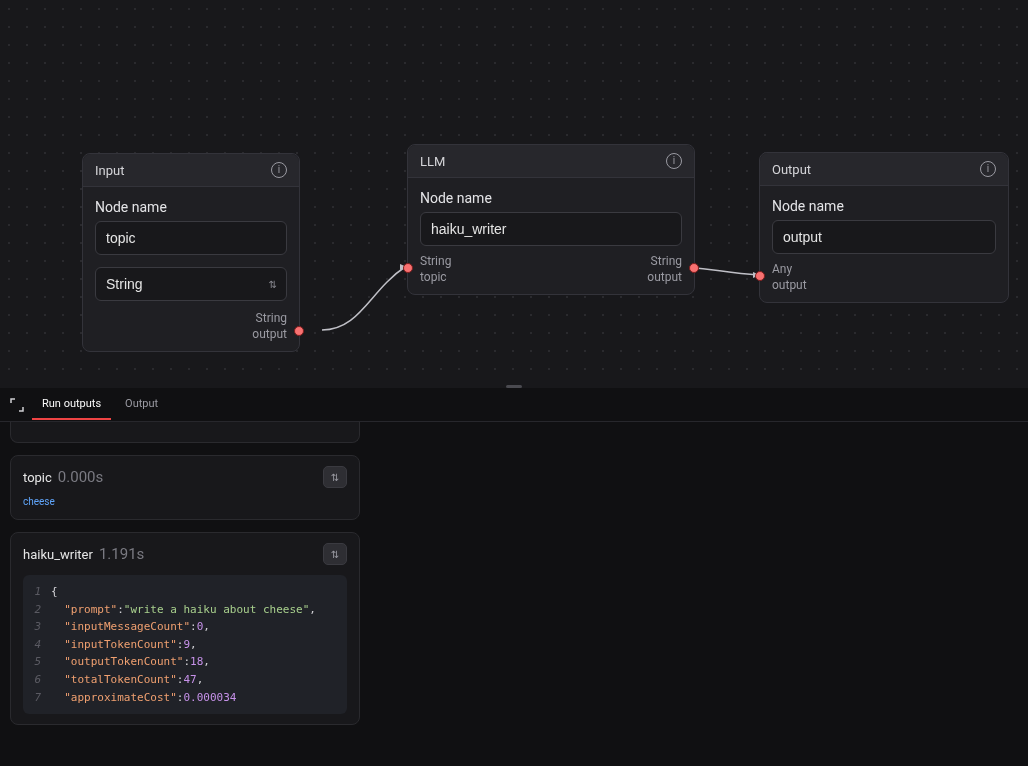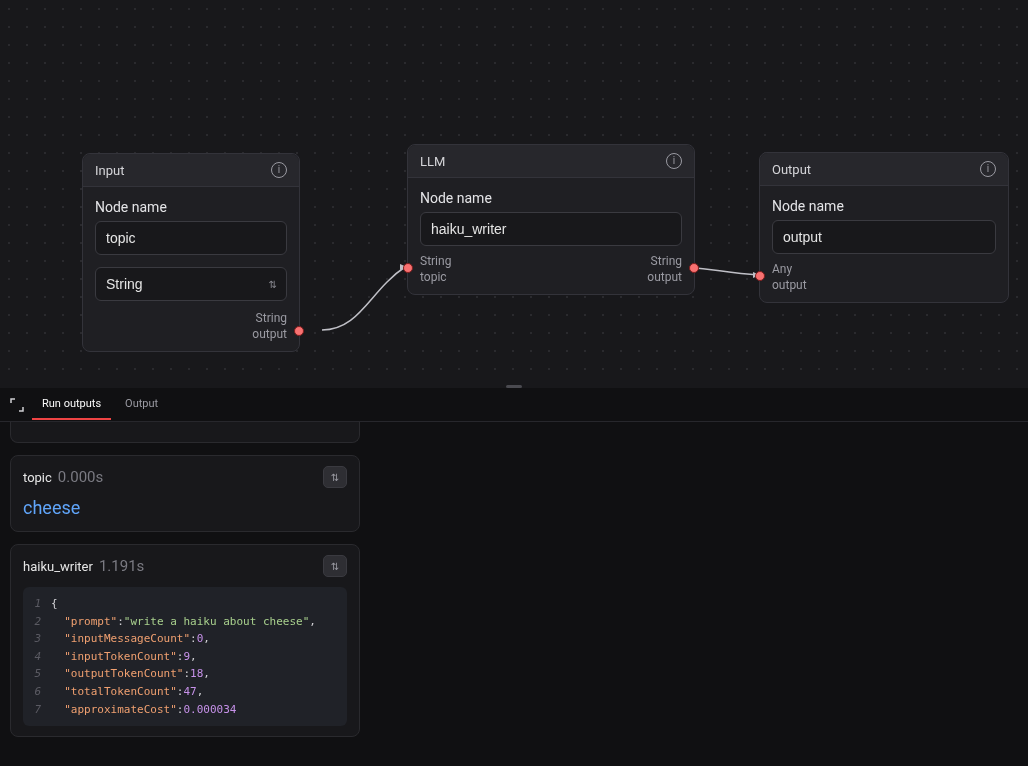--- a/index.html
+++ b/index.html
@@ -34,21 +34,21 @@
   .expand-btn { color: #9a9aa2; font-size: 12px; padding: 4px; cursor: pointer; display: inline-flex; }
   .tab { padding: 8px 10px; font-size: 11px; color: #9a9aa2; cursor: pointer; border-bottom: 2px solid transparent; }
   .tab.active { color: #fafafa; border-bottom: 2px solid #ef4444; }
   
   .outputs-scroll { padding: 10px; display: flex; flex-direction: column; gap: 12px; height: 344px; overflow: hidden; width: 370px; }
   .card { background: #18181b; border: 1px solid #2a2a2e; border-radius: 8px; padding: 10px 12px; }
   .card-head { display: flex; align-items: center; justify-content: space-between; margin-bottom: 6px; }
   .card-title { display: flex; align-items: baseline; gap: 6px; font-size: 13px; color: #e5e5e5; }
   .card-time { font-size: 15px; color: #7a7a82; }
   .card-action { width: 24px; height: 22px; background: #2e2e33; border: 1px solid #3a3a40; border-radius: 5px; display: flex; align-items: center; justify-content: center; color: #9a9aa2; font-size: 10px; cursor: pointer; }
-  .card-value { color: #60a5fa; font-size: 18px; line-height: 1.5; white-space: pre-line; }
+  .card-value { color: #60a5fa; font-size: 10px; line-height: 1.5; white-space: pre-line; }
   
   .code-block { margin-top: 10px; background: #202228; border-radius: 6px; padding: 8px 10px; font-family: ui-monospace, Menlo, Consolas, monospace; font-size: 11px; line-height: 1.6; color: #d0d0d4; }
   .code-line { display: flex; }
   .lineno { width: 18px; text-align: right; color: #5a5a62; padding-right: 10px; font-style: italic; flex: 0 0 auto; }
   .tok-key { color: #f0a070; }
   .tok-str { color: #a8d08d; }
   .tok-num { color: #c792ea; }
   .tok-brace { color: #d4d4d8; }
   
   .top-card-cut { height: 12px; border-top: none; border-radius: 0 0 8px 8px; margin-top: -10px; }

